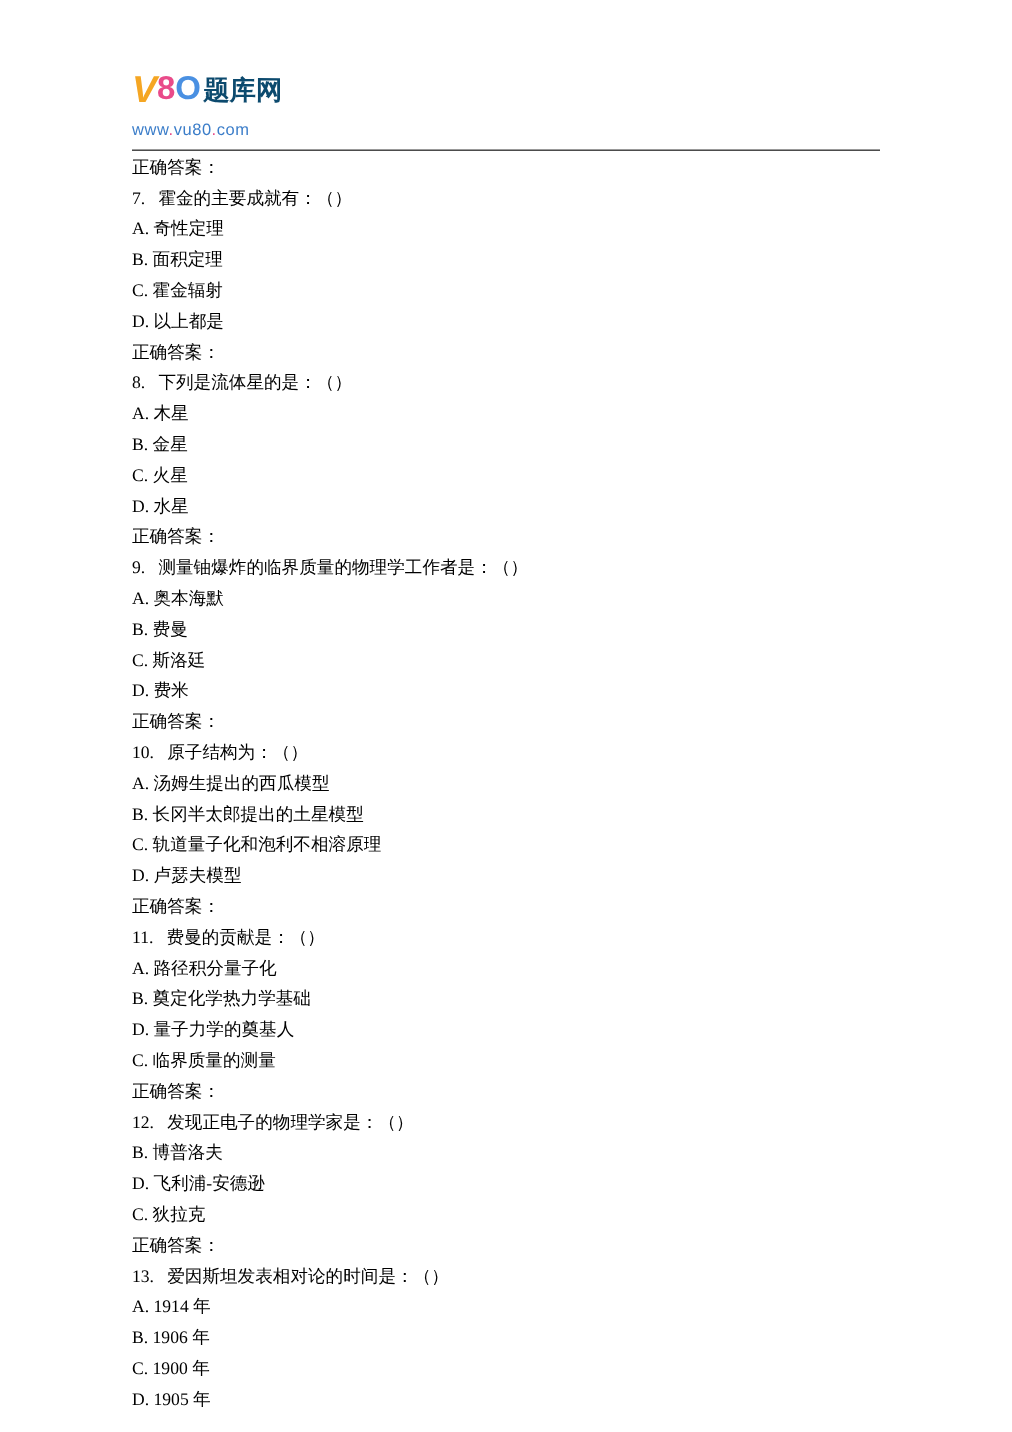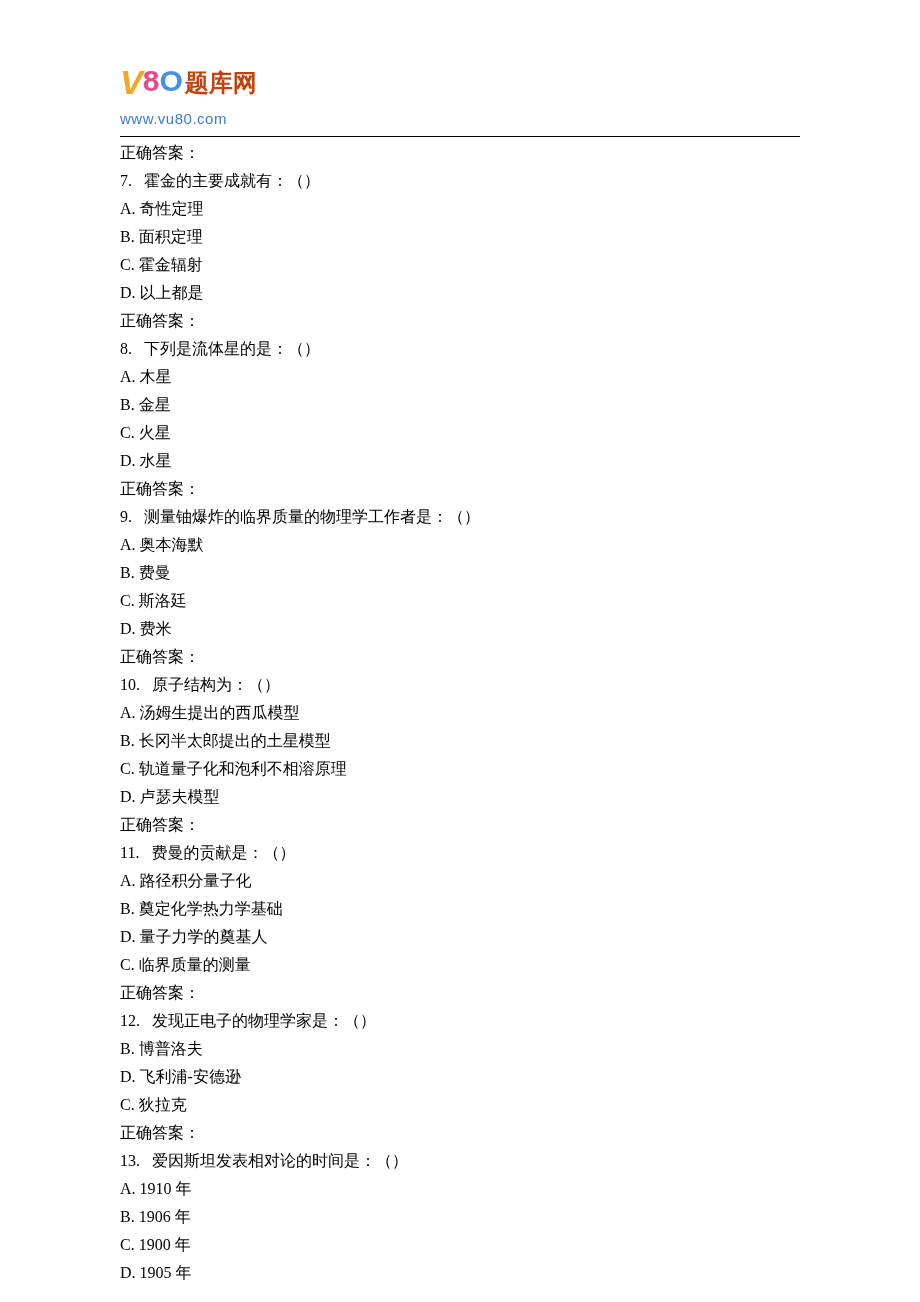--- a/index.html
+++ b/index.html
@@ -40,21 +40,21 @@
     }
     .logo-num-8 {
       color: #e94b8a;
     }
     .logo-num-0 {
       color: #4a90e2;
     }
     .logo-chinese {
       font-size: 24px;
       font-weight: bold;
-      color: #c2410c;
+      color: #0c4a6e;
       font-family: "SimHei", sans-serif;
       margin-left: 2px;
     }
     .logo-url {
       font-family: Arial, sans-serif;
       font-size: 15px;
       color: #3b7dc9;
       letter-spacing: 0.5px;
       margin-top: -4px;
     }
@@ -123,18 +123,18 @@
       <div class="line">B. 奠定化学热力学基础</div>
       <div class="line">D. 量子力学的奠基人</div>
       <div class="line">C. 临界质量的测量</div>
       <div class="line">正确答案：</div>
       <div class="line">12.   发现正电子的物理学家是：（）</div>
       <div class="line">B. 博普洛夫</div>
       <div class="line">D. 飞利浦-安德逊</div>
       <div class="line">C. 狄拉克</div>
       <div class="line">正确答案：</div>
       <div class="line">13.   爱因斯坦发表相对论的时间是：（）</div>
-      <div class="line">A. 1910 年</div>
+      <div class="line">A. 1914 年</div>
       <div class="line">B. 1906 年</div>
       <div class="line">C. 1900 年</div>
       <div class="line">D. 1905 年</div>
     </div>
 </div>
 
 </body></html>

